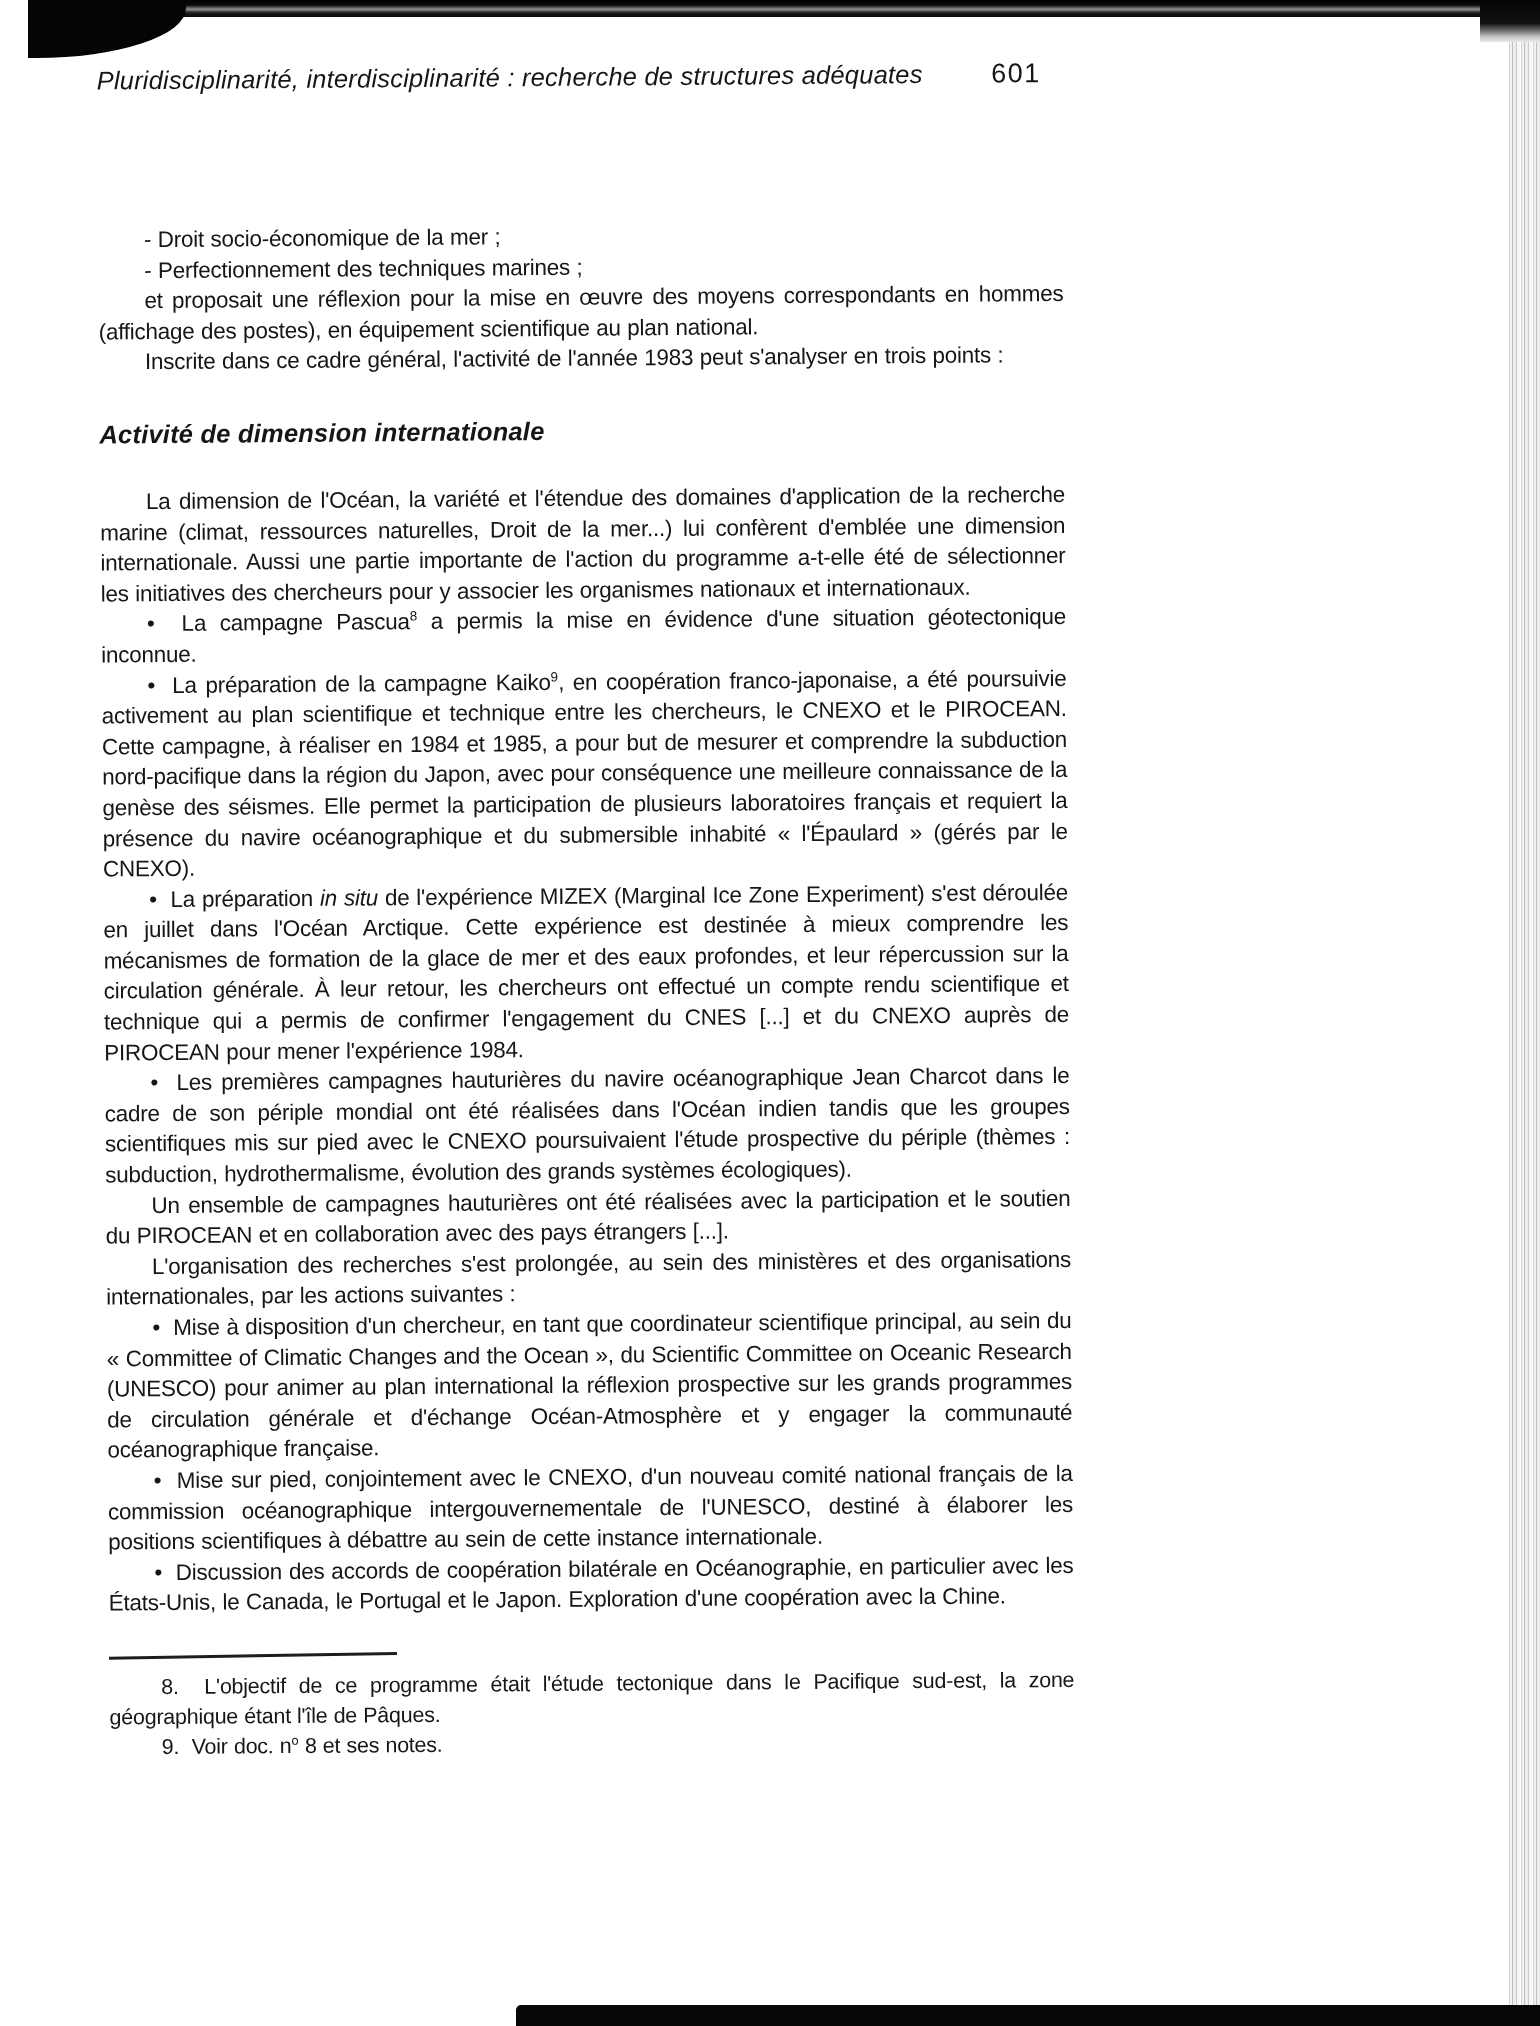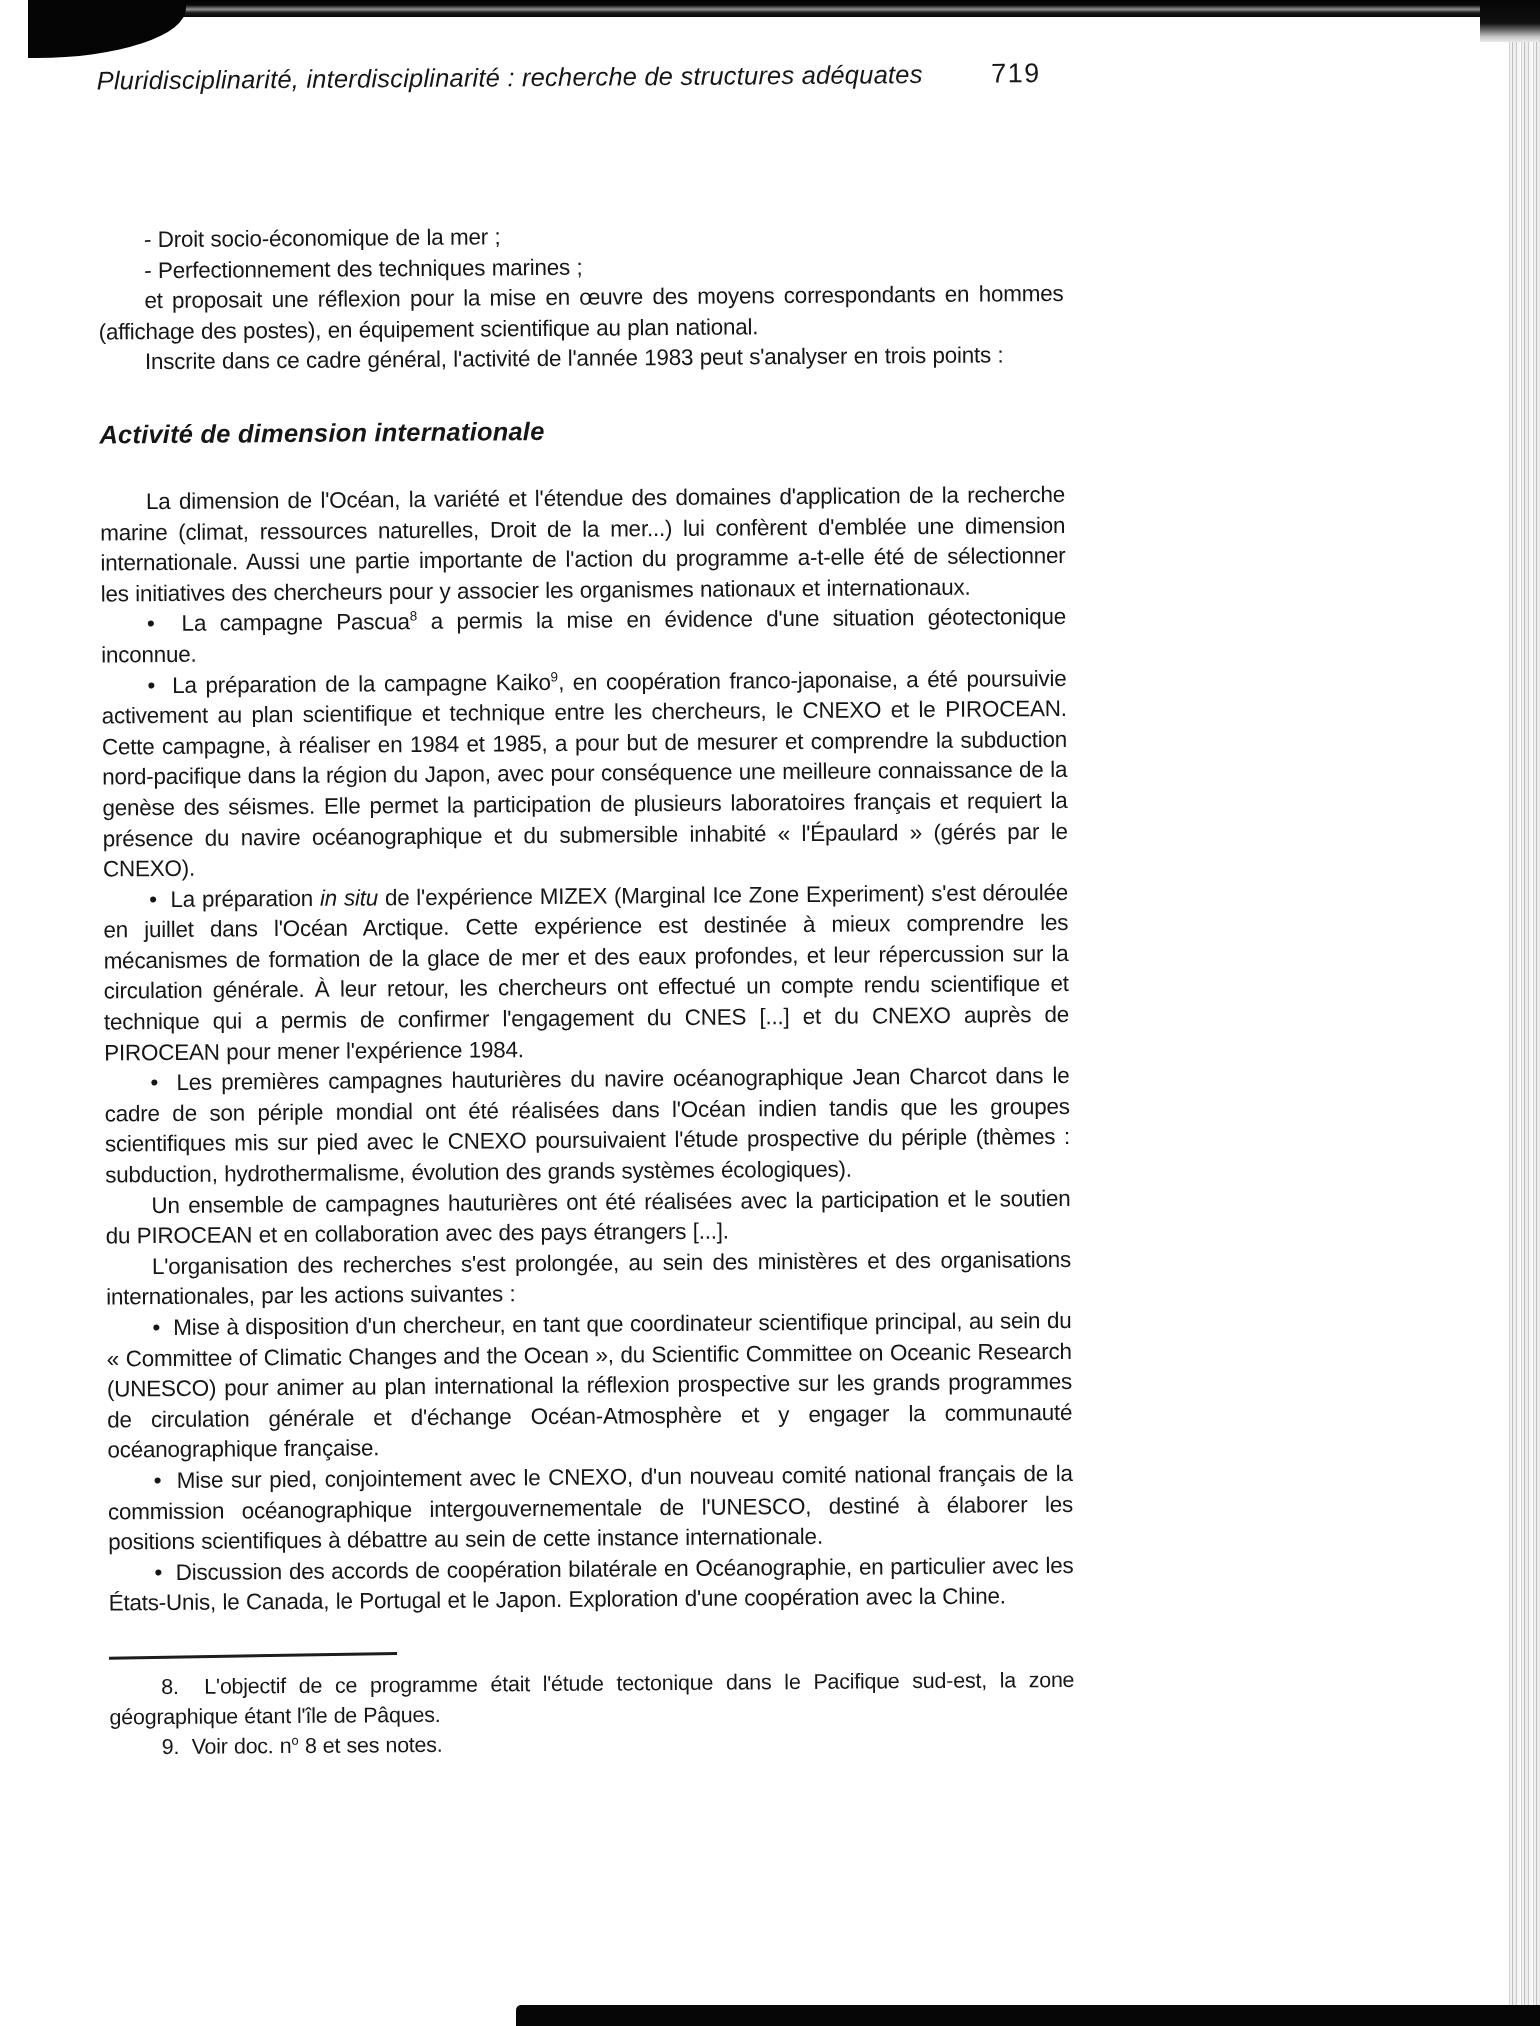--- a/index.html
+++ b/index.html
@@ -73,21 +73,21 @@
 <div class="scan">
   <div class="top-band"></div>
   <div class="top-left-corner"></div>
   <div class="top-right-corner"></div>
   <div class="edge-stripes"></div>
   <div class="bottom-band"></div>
 
   <div class="page-content">
     <div class="running-header">
       <span class="header-title">Pluridisciplinarité, interdisciplinarité&nbsp;: recherche de structures adéquates</span>
-      <span class="page-number">719</span>
+      <span class="page-number">601</span>
     </div>
 
     <div class="text-flow">
       <div class="intro">
           <p class="para para-dash"><span>-&nbsp;Droit socio-économique de la mer&nbsp;;</span></p>
           <p class="para para-dash"><span>-&nbsp;Perfectionnement des techniques marines&nbsp;;</span></p>
           <p class="para para-indent"><span>et proposait une réflexion pour la mise en œuvre des moyens correspondants en hommes (affichage des postes), en équipement scientifique au plan national.</span></p>
           <p class="para para-indent"><span>Inscrite dans ce cadre général, l'activité de l'année 1983 peut s'analyser en trois points&nbsp;:</span></p>
         </div>
       <h2 class="section-heading">Activité de dimension internationale</h2>

